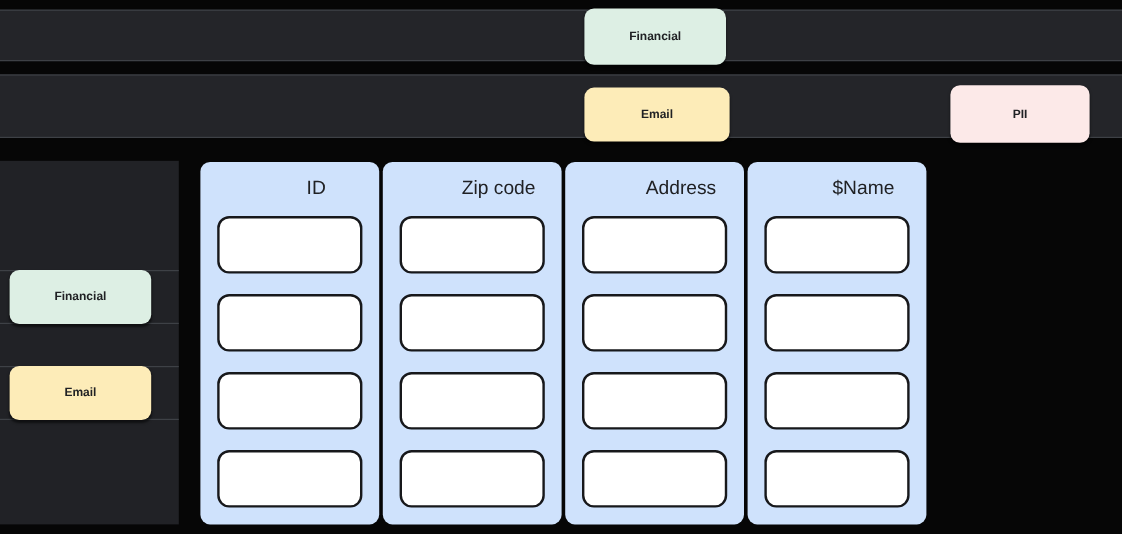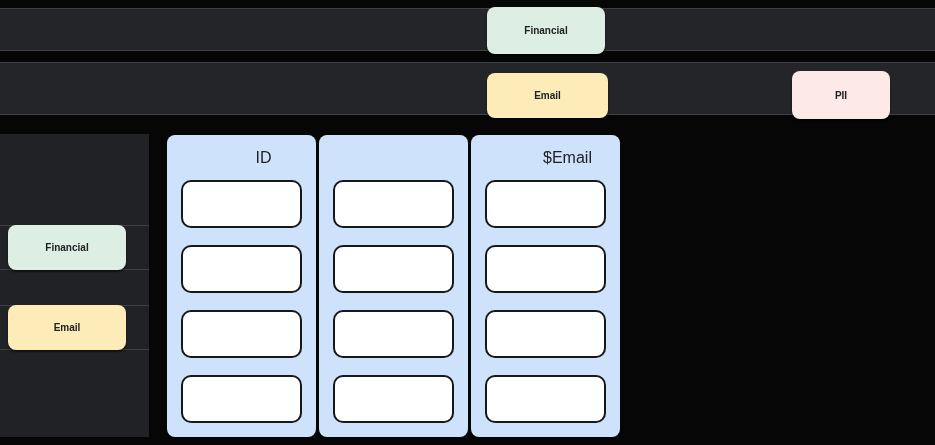--- a/index.html
+++ b/index.html
@@ -43,21 +43,21 @@
     color: var(--text-dark);
     box-shadow: 0 2px 2px rgba(0,0,0,0.55);
     cursor: grab;
   }
   .tag-financial { background: var(--financial-bg); }
   .tag-email { background: var(--email-bg); }
   .tag-pii { background: var(--pii-bg); }
 
   .lane1 .tag-financial { left: 487px; top: -2px; width: 118px; height: 47px; }
   .lane2 .tag-email { left: 487px; top: 10px; width: 121px; height: 45px; }
-  .lane2 .tag-pii { left: 792px; top: 8px; width: 98px; height: 48px; }
+  .lane2 .tag-pii { left: 792px; top: 8px; width: 116px; height: 48px; }
 
   .side-panel {
     position: absolute;
     left: 0; top: 134px;
     width: 149px; height: 303px;
     background: var(--panel-bg);
   }
   .side-row {
     position: absolute;
     left: 0; right: 0;
@@ -126,25 +126,33 @@
 
 <div class="table">
   <div class="column">
     <div class="column-header">ID</div>
     <div class="cell"></div>
     <div class="cell"></div>
     <div class="cell"></div>
     <div class="cell"></div>
   </div>
   <div class="column">
+    <div class="column-header">Zip code</div>
     <div class="cell"></div>
     <div class="cell"></div>
     <div class="cell"></div>
     <div class="cell"></div>
   </div>
   <div class="column">
-    <div class="column-header">$Email</div>
+    <div class="column-header">Address</div>
+    <div class="cell"></div>
+    <div class="cell"></div>
+    <div class="cell"></div>
+    <div class="cell"></div>
+  </div>
+  <div class="column">
+    <div class="column-header">$Name</div>
     <div class="cell"></div>
     <div class="cell"></div>
     <div class="cell"></div>
     <div class="cell"></div>
   </div>
 </div>
 
 </body></html>

